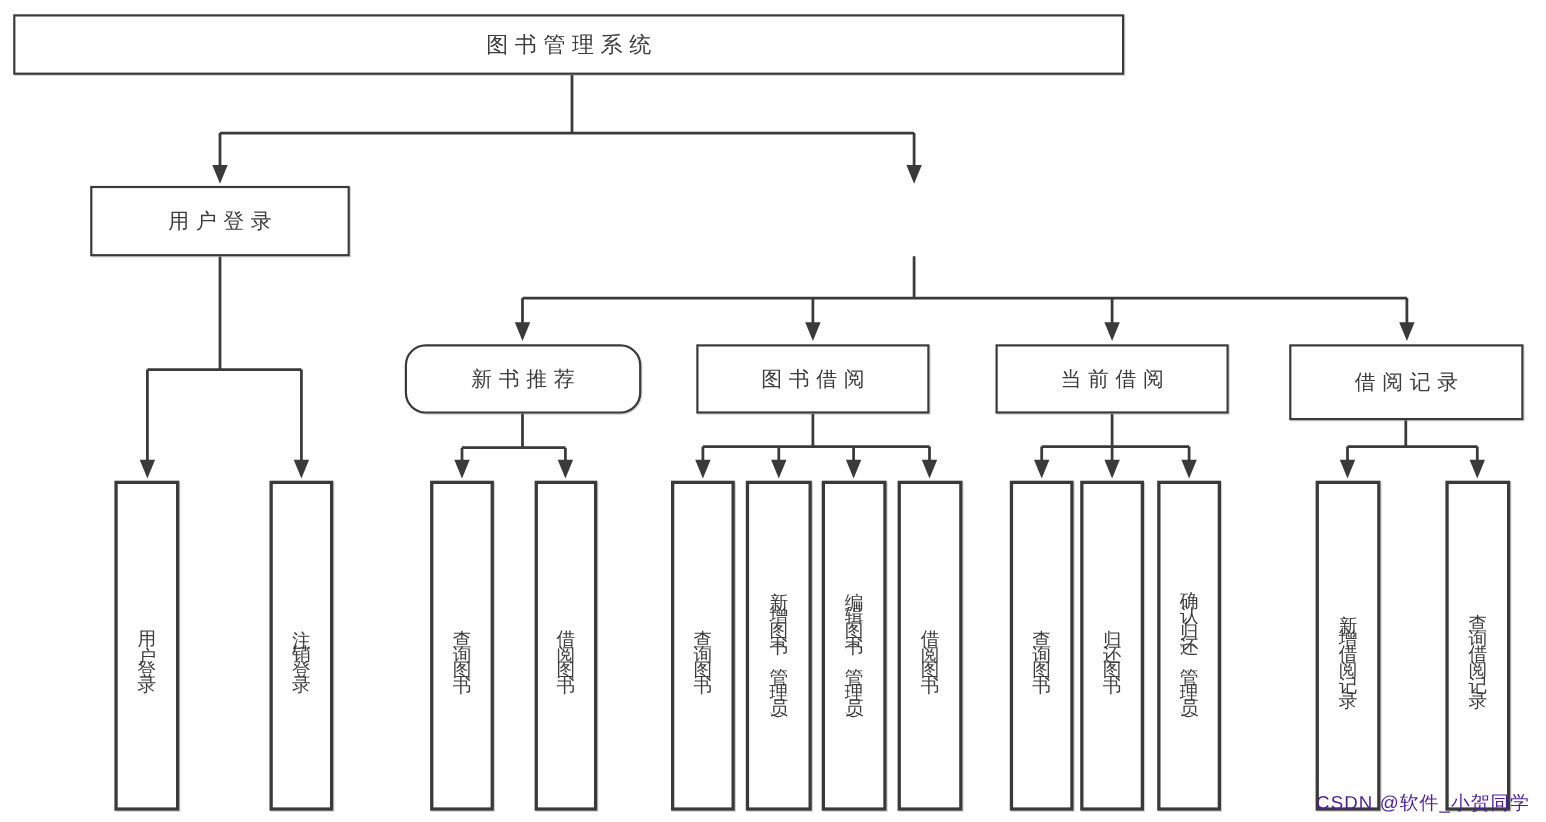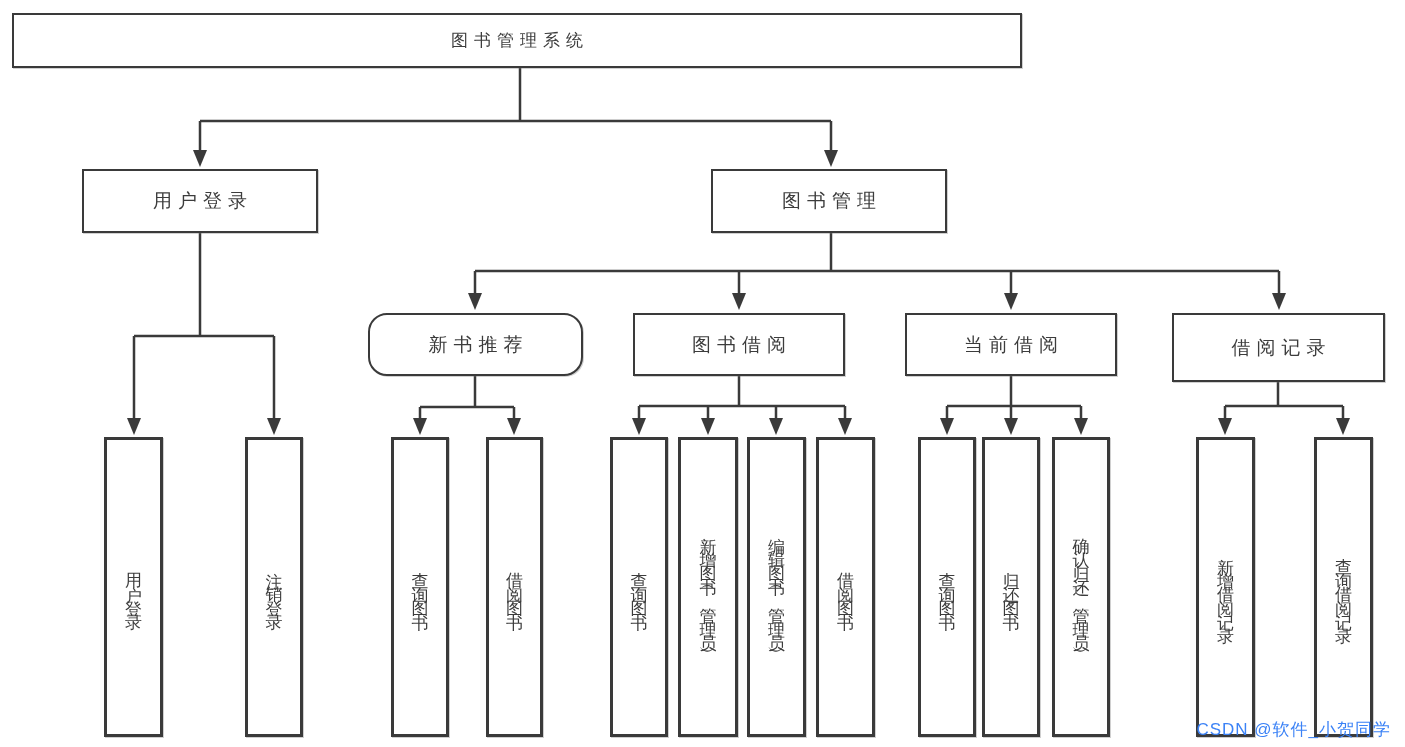--- a/index.html
+++ b/index.html
@@ -28,34 +28,34 @@
     align-items: center;
     justify-content: center;
     box-shadow: 1px 1px 0 rgba(120,120,120,0.35);
   }
   .hbox {
     font-size: 19px;
     letter-spacing: 6px;
     text-indent: 6px;
     white-space: nowrap;
   }
-  .root-box { font-size: 17px; }
+  .root-box { font-size: 20px; }
   .vbox {
     border-width: 3px;
     writing-mode: vertical-rl;
     text-orientation: mixed;
     font-size: 17px;
     letter-spacing: 14px;
     line-height: 1;
   }
   .watermark {
     position: absolute;
     right: 14px; bottom: 6px;
     font-size: 17px;
-    color: #3b82f6;
+    color: #4c1d95;
     letter-spacing: 1px;
     white-space: nowrap;
   }
 </style>
 </head>
 <body>
 
 <div class="stage">
 
   <svg class="connectors" viewBox="0 0 1405 747" aria-hidden="true">
@@ -97,21 +97,20 @@
       <polygon points="1004,418 1018,418 1011,435"></polygon>
       <polygon points="1074,418 1088,418 1081,435"></polygon>
       <polygon points="1218,418 1232,418 1225,435"></polygon>
       <polygon points="1336,418 1350,418 1343,435"></polygon>
     </g>
   </svg>
 
   <div class="box hbox root-box" style="left:12px; top:13px; width:1010px; height:55px;">图书管理系统</div>
 
   <div class="box hbox" style="left:82px; top:169px; width:236px; height:64px;">用户登录</div>
-  <div class="box hbox" style="left:711px; top:169px; width:236px; height:64px;">图书管理</div>
 
   <div class="box hbox" style="left:368px; top:313px; width:215px; height:63px;border-radius:19px;">新书推荐</div>
   <div class="box hbox" style="left:633px; top:313px; width:212px; height:63px;">图书借阅</div>
   <div class="box hbox" style="left:905px; top:313px; width:212px; height:63px;">当前借阅</div>
   <div class="box hbox" style="left:1172px; top:313px; width:213px; height:69px;">借阅记录</div>
 
   <div class="box vbox" style="left:104px; top:437px; width:59px; height:300px;">用户登录</div>
   <div class="box vbox" style="left:245px; top:437px; width:58px; height:300px;">注销登录</div>
 
   <div class="box vbox" style="left:391px; top:437px; width:58px; height:300px;">查询图书</div>

